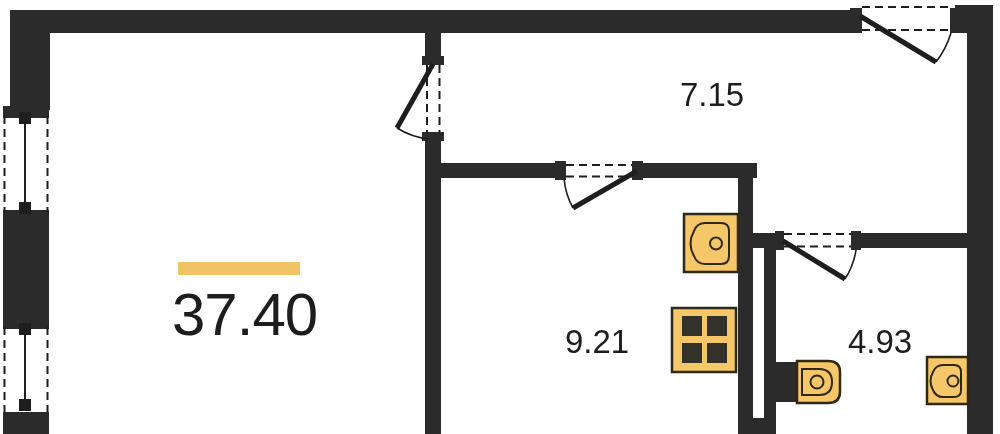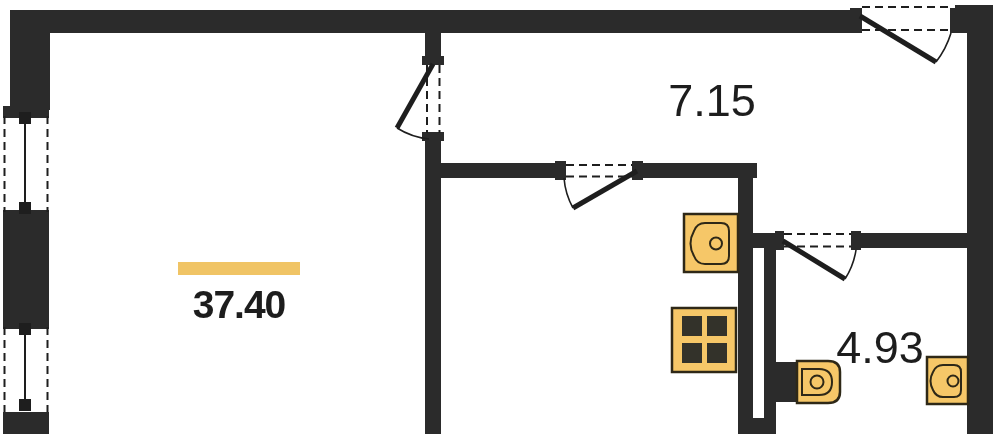--- a/index.html
+++ b/index.html
@@ -16,25 +16,25 @@
   .mull{stroke:var(--line,#1e1e1e);stroke-width:2;fill:none;}
   .sq{fill:var(--line,#1e1e1e);}
   .leaf{stroke:var(--line,#1e1e1e);stroke-width:5;fill:none;}
   .arc{stroke:var(--line,#1e1e1e);stroke-width:1.6;fill:none;}
   .fx{fill:var(--fixture_fill,#f6c768);stroke:var(--fixture_stroke,#2e2817);stroke-width:2.5;}
   .fx-in{fill:none;stroke:var(--fixture_stroke,#2e2817);stroke-width:2;}
   .burner{fill:var(--burner,#33322a);}
   .tank{fill:var(--wall,#2b2b2b);}
   .label{
     position:absolute;color:var(--text,#1d1d1d);
-    font-size:45px;line-height:1;text-align:center;width:90px;
+    font-size:33px;line-height:1;text-align:center;width:90px;
   }
   .label-total{
     position:absolute;color:var(--text,#1d1d1d);
-    font-size:39px;font-weight:bold;letter-spacing:-1px;
+    font-size:60px;font-weight:normal;letter-spacing:-1px;
     line-height:1;text-align:center;width:134px;
   }
   .accent-bar{position:absolute;background:var(--accent_bar,#f0c465);}
 </style>
 </head>
 <body style="--background: #ffffff; --wall: #2b2b2b; --line: #1e1e1e; --text: #1d1d1d; --accent_bar: #f0c465; --fixture_fill: #f6c768; --fixture_stroke: #2e2817; --burner: #33322a;">
 
 <div class="plan">
 
   <div class="wall" style="left:10px;top:10px;width:845px;height:23px;"></div>
@@ -139,14 +139,15 @@
     <g>
       <rect class="fx" x="927" y="357" width="41" height="47"></rect>
       <path class="fx-in" d="M 943 365 H 954 Q 961 365 961 372 V 390 Q 961 397 954 397 H 943 Q 936 397 933 390 Q 928 381 933 372 Q 936 365 943 365 Z"></path>
       <circle class="fx-in" cx="953" cy="381" r="5.5"></circle>
     </g>
   </svg>
 
   <div class="accent-bar" style="left:178px;top:262px;width:122px;height:13px;"></div>
   <div class="label-total" style="left:172px;top:285px;">37.40</div>
   <div class="label" style="left:667px;top:78px;">7.15</div>
+  <div class="label" style="left:552px;top:325px;">9.21</div>
   <div class="label" style="left:835px;top:305px;margin-top:20px;">4.93</div>
 </div>
 
 </body></html>

